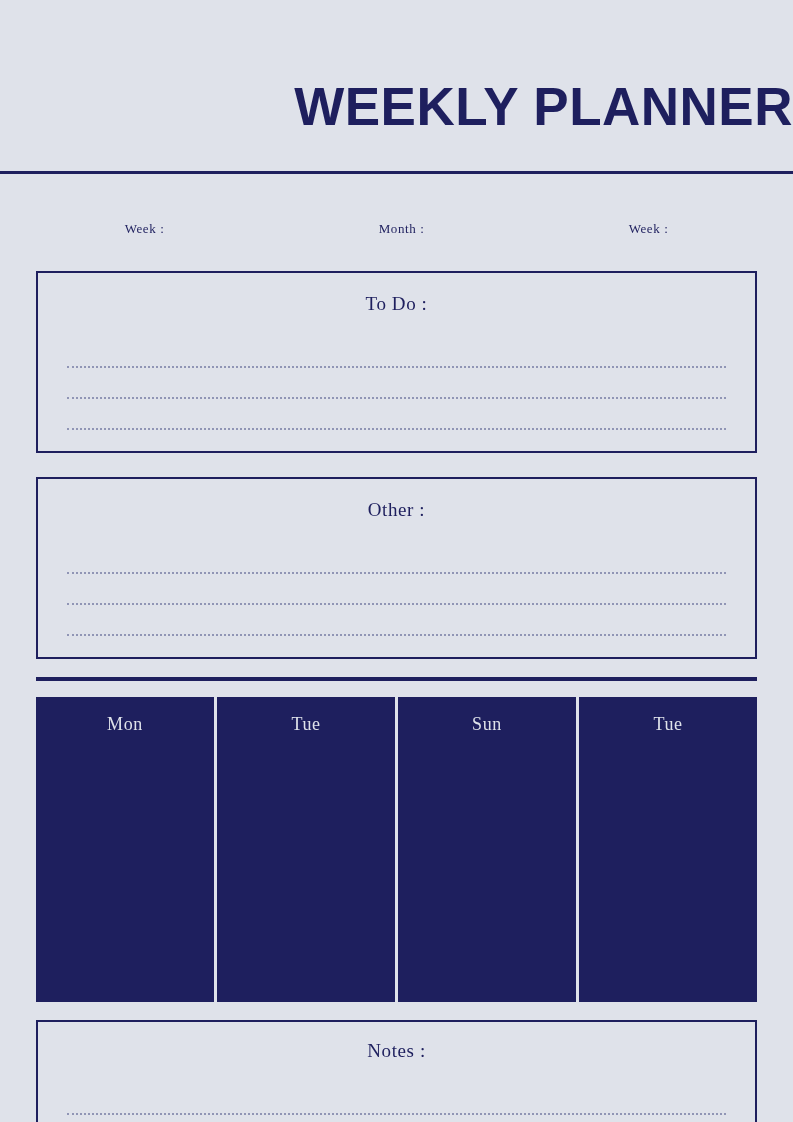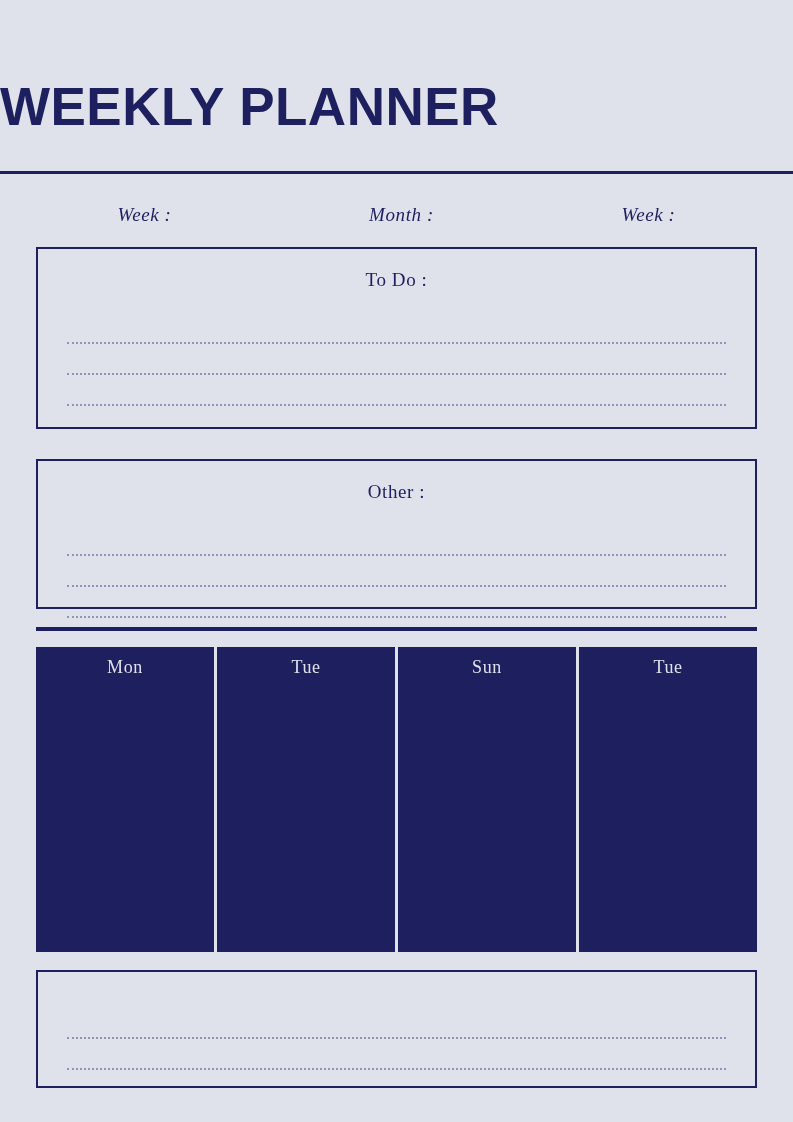--- a/index.html
+++ b/index.html
@@ -17,70 +17,69 @@
   .page {
     position: relative;
     width: 793px;
     height: 1122px;
     background: #dfe2ea;
     box-sizing: border-box;
   }
 
   
   .title {
-    text-align: left;
+    text-align: right;
     font-family: "Liberation Sans", sans-serif;
     font-weight: bold;
     font-size: 53px;
     letter-spacing: 0.5px;
     color: #1e1f5e;
     padding-top: 42px;
     line-height: 1.1;
   }
   .title-rule {
     margin-top: 27px;
     height: 3px;
     background: #1e1f5e;
     width: 100%;
   }
 
   
   .meta-row {
     display: flex;
     justify-content: center;
     align-items: baseline;
-    margin-top: 30px;
+    margin-top: 47px;
     padding: 0 36px;
-    font-size: 19px;
+    font-size: 13px;
     letter-spacing: 0.6px;
-    font-style: italic;
   }
   .meta-item {
     width: 33.33%;
     text-align: center;
   }
   .meta-item.week { text-align: center; padding-right: 40px;}
   .meta-item.month { text-align: center; }
   .meta-item.year { text-align: center; padding-left: 30px;}
 
   
   .box {
     margin: 0 36px;
     border: 2px solid #1e1f5e;
     box-sizing: border-box;
     background: transparent;
   }
   .box-todo {
-    margin-top: 21px;
+    margin-top: 34px;
     height: 182px;
     padding-top: 20px;
   }
   .box-other {
-    margin-top: 30px;
-    height: 150px;
+    margin-top: 24px;
+    height: 182px;
     padding-top: 20px;
   }
   .box-label {
     text-align: center;
     font-size: 19px;
     letter-spacing: 0.6px;
     margin-bottom: 22px;
   }
   .dotted-lines {
     padding: 0 29px;
@@ -103,21 +102,21 @@
     margin: 16px 36px 0 36px;
     display: flex;
     gap: 3px;
     height: 305px;
   }
   .day-col {
     flex: 1;
     background: #1e1f5e;
     color: #dfe2ea;
     text-align: center;
-    padding-top: 10px;
+    padding-top: 17px;
     font-size: 18px;
     letter-spacing: 0.6px;
     box-sizing: border-box;
   }
 
   
   .box-notes {
     margin-top: 18px;
     height: 118px;
     padding-top: 18px;
@@ -176,19 +175,20 @@
     </div>
     <div class="day-col">
       <span>Sun</span>
     </div>
     <div class="day-col">
       <span>Tue</span>
     </div>
   </div>
 
   <div class="box box-notes">
+    <div class="box-label">Notes :</div>
     <div class="notes-lines">
       <div class="dotted-line"></div>
       <div class="dotted-line"></div>
     </div>
   </div>
 
 </div>
 
 </body></html>

